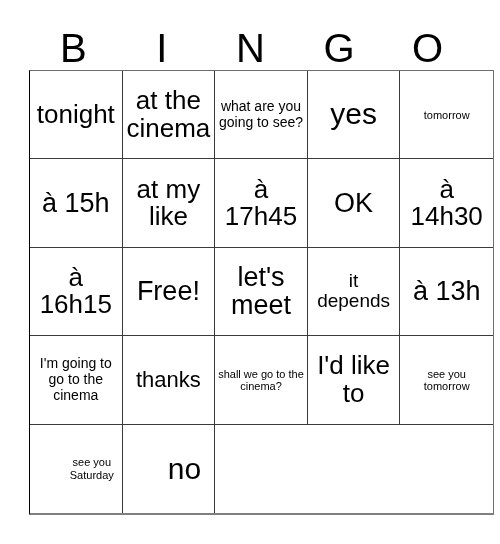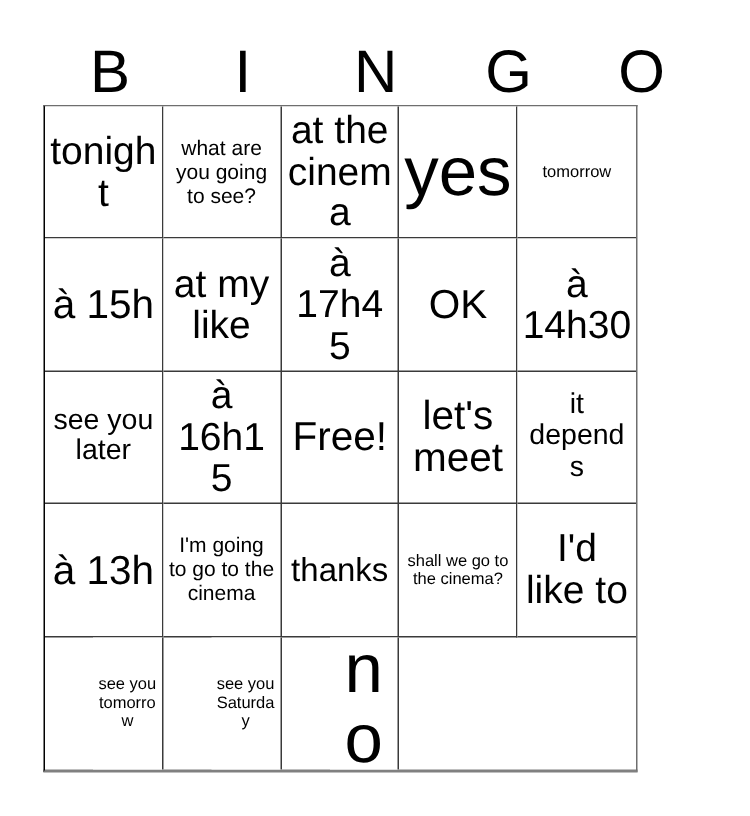--- a/index.html
+++ b/index.html
@@ -44,21 +44,21 @@
     letter-spacing: 0;
     color: #000000;
     user-select: none;
   }
 
   
   .grid {
     position: absolute;
     left: 29px;
     top: 70px;
-    width: 396px;
+    width: 465px;
     height: 445px;
     display: grid;
     grid-template-columns: repeat(5, 1fr);
     grid-template-rows: repeat(5, 1fr);
     border-left: 1px solid #000000;
     border-top: 1px solid #6e6e6e;
     border-right: 1px solid #6e6e6e;
     border-bottom: 2px solid #808080;
     box-sizing: border-box;
     background: #ffffff;
@@ -85,44 +85,44 @@
     word-wrap: break-word;
   }
 
   
   .fs-xs  { font-size: 14px; line-height: 1.12; }
   .fs-s   { font-size: 11px; line-height: 1.12; }
   .fs-m   { font-size: 19px; line-height: 1.1; }
   .fs-l   { font-size: 22px; line-height: 1.08; }
   .fs-xl  { font-size: 26px; line-height: 1.06; }
   .fs-xxl { font-size: 27px; line-height: 1.04; }
-  .fs-huge{ font-size: 46px; line-height: 1.02; }
+  .fs-huge{ font-size: 30px; line-height: 1.02; }
 </style>
 </head>
 <body>
 
 <div class="card">
 
   <div class="header-row">
     <div class="header-cell">B</div>
     <div class="header-cell">I</div>
     <div class="header-cell">N</div>
     <div class="header-cell">G</div>
     <div class="header-cell">O</div>
   </div>
 
   <div class="grid" id="bingo-grid">
       <div class="cell">
         <span class="cell-text fs-xl">tonight</span>
       </div>
       <div class="cell">
-        <span class="cell-text fs-xs">what are you going to see?</span>
+        <span class="cell-text fs-xl">at the cinema</span>
       </div>
       <div class="cell">
-        <span class="cell-text fs-xl">at the cinema</span>
+        <span class="cell-text fs-xs">what are you going to see?</span>
       </div>
       <div class="cell">
         <span class="cell-text fs-huge">yes</span>
       </div>
       <div class="cell">
         <span class="cell-text fs-s">tomorrow</span>
       </div>
       <div class="cell">
         <span class="cell-text fs-xxl">à 15h</span>
       </div>
@@ -130,23 +130,20 @@
         <span class="cell-text fs-xl">at my like</span>
       </div>
       <div class="cell">
         <span class="cell-text fs-xl">à 17h45</span>
       </div>
       <div class="cell">
         <span class="cell-text fs-xxl">OK</span>
       </div>
       <div class="cell">
         <span class="cell-text fs-xl">à 14h30</span>
-      </div>
-      <div class="cell">
-        <span class="cell-text fs-m">see you later</span>
       </div>
       <div class="cell">
         <span class="cell-text fs-xl">à 16h15</span>
       </div>
       <div class="cell">
         <span class="cell-text fs-xxl">Free!</span>
       </div>
       <div class="cell">
         <span class="cell-text fs-xxl">let's meet</span>
       </div>

